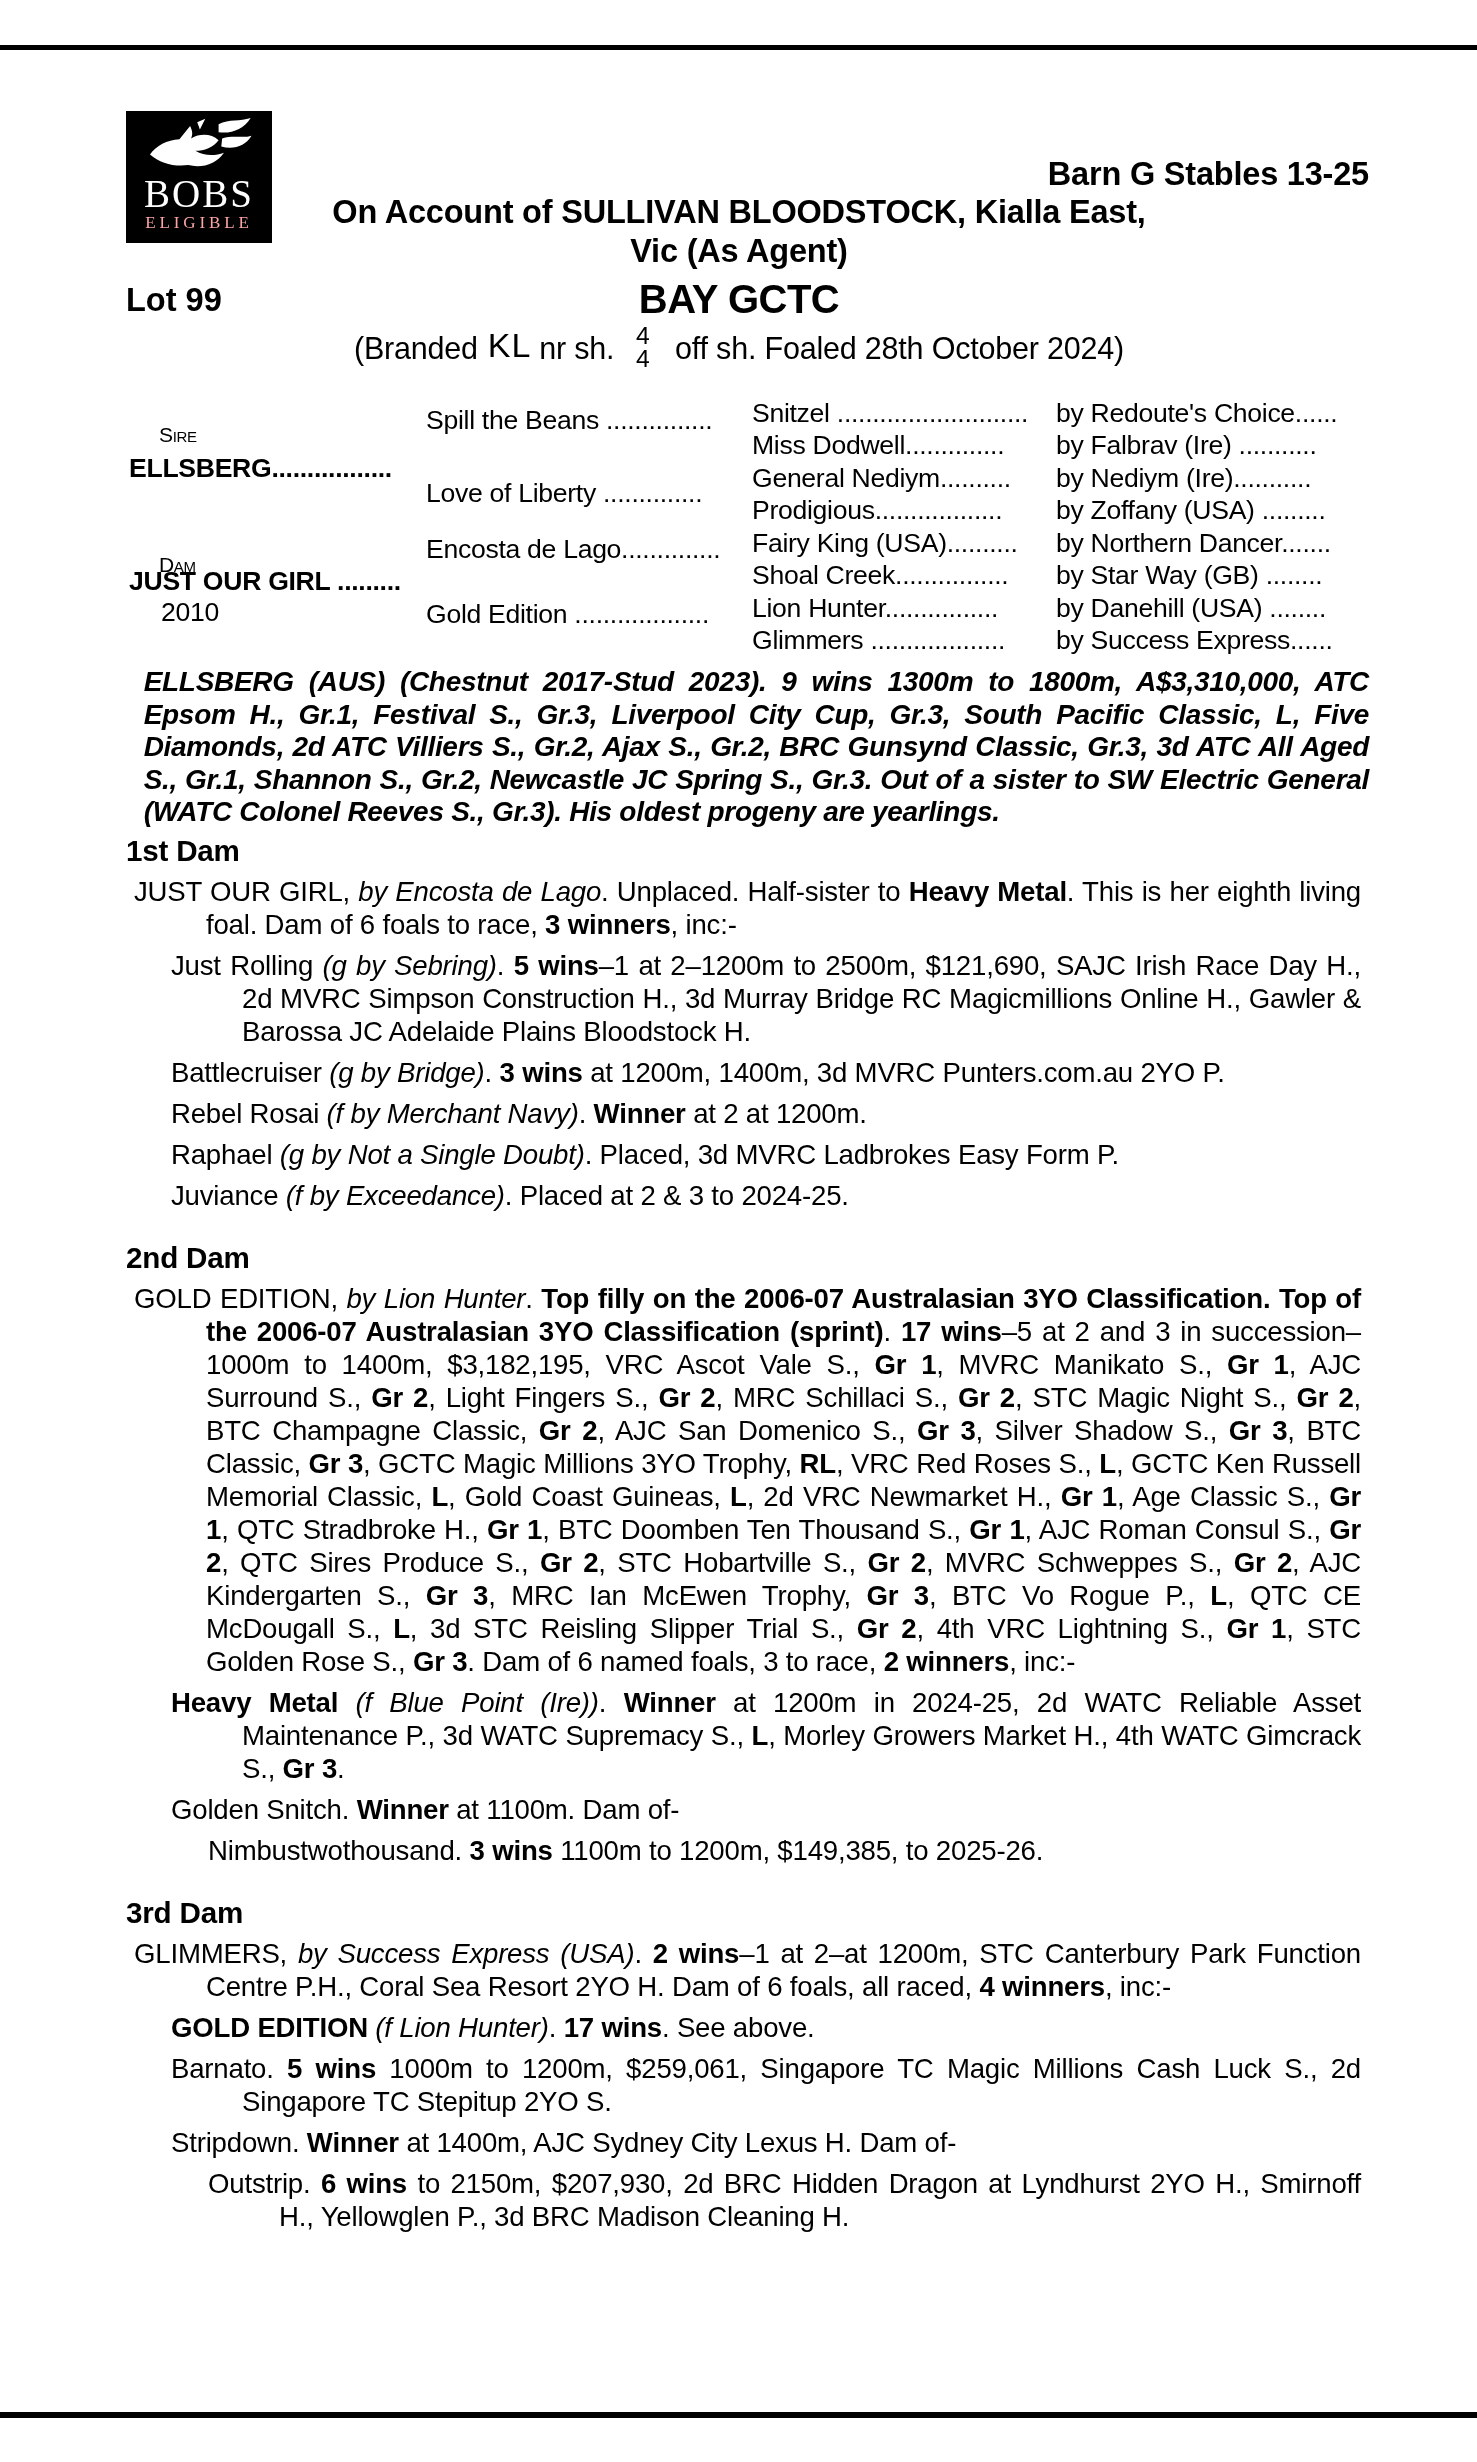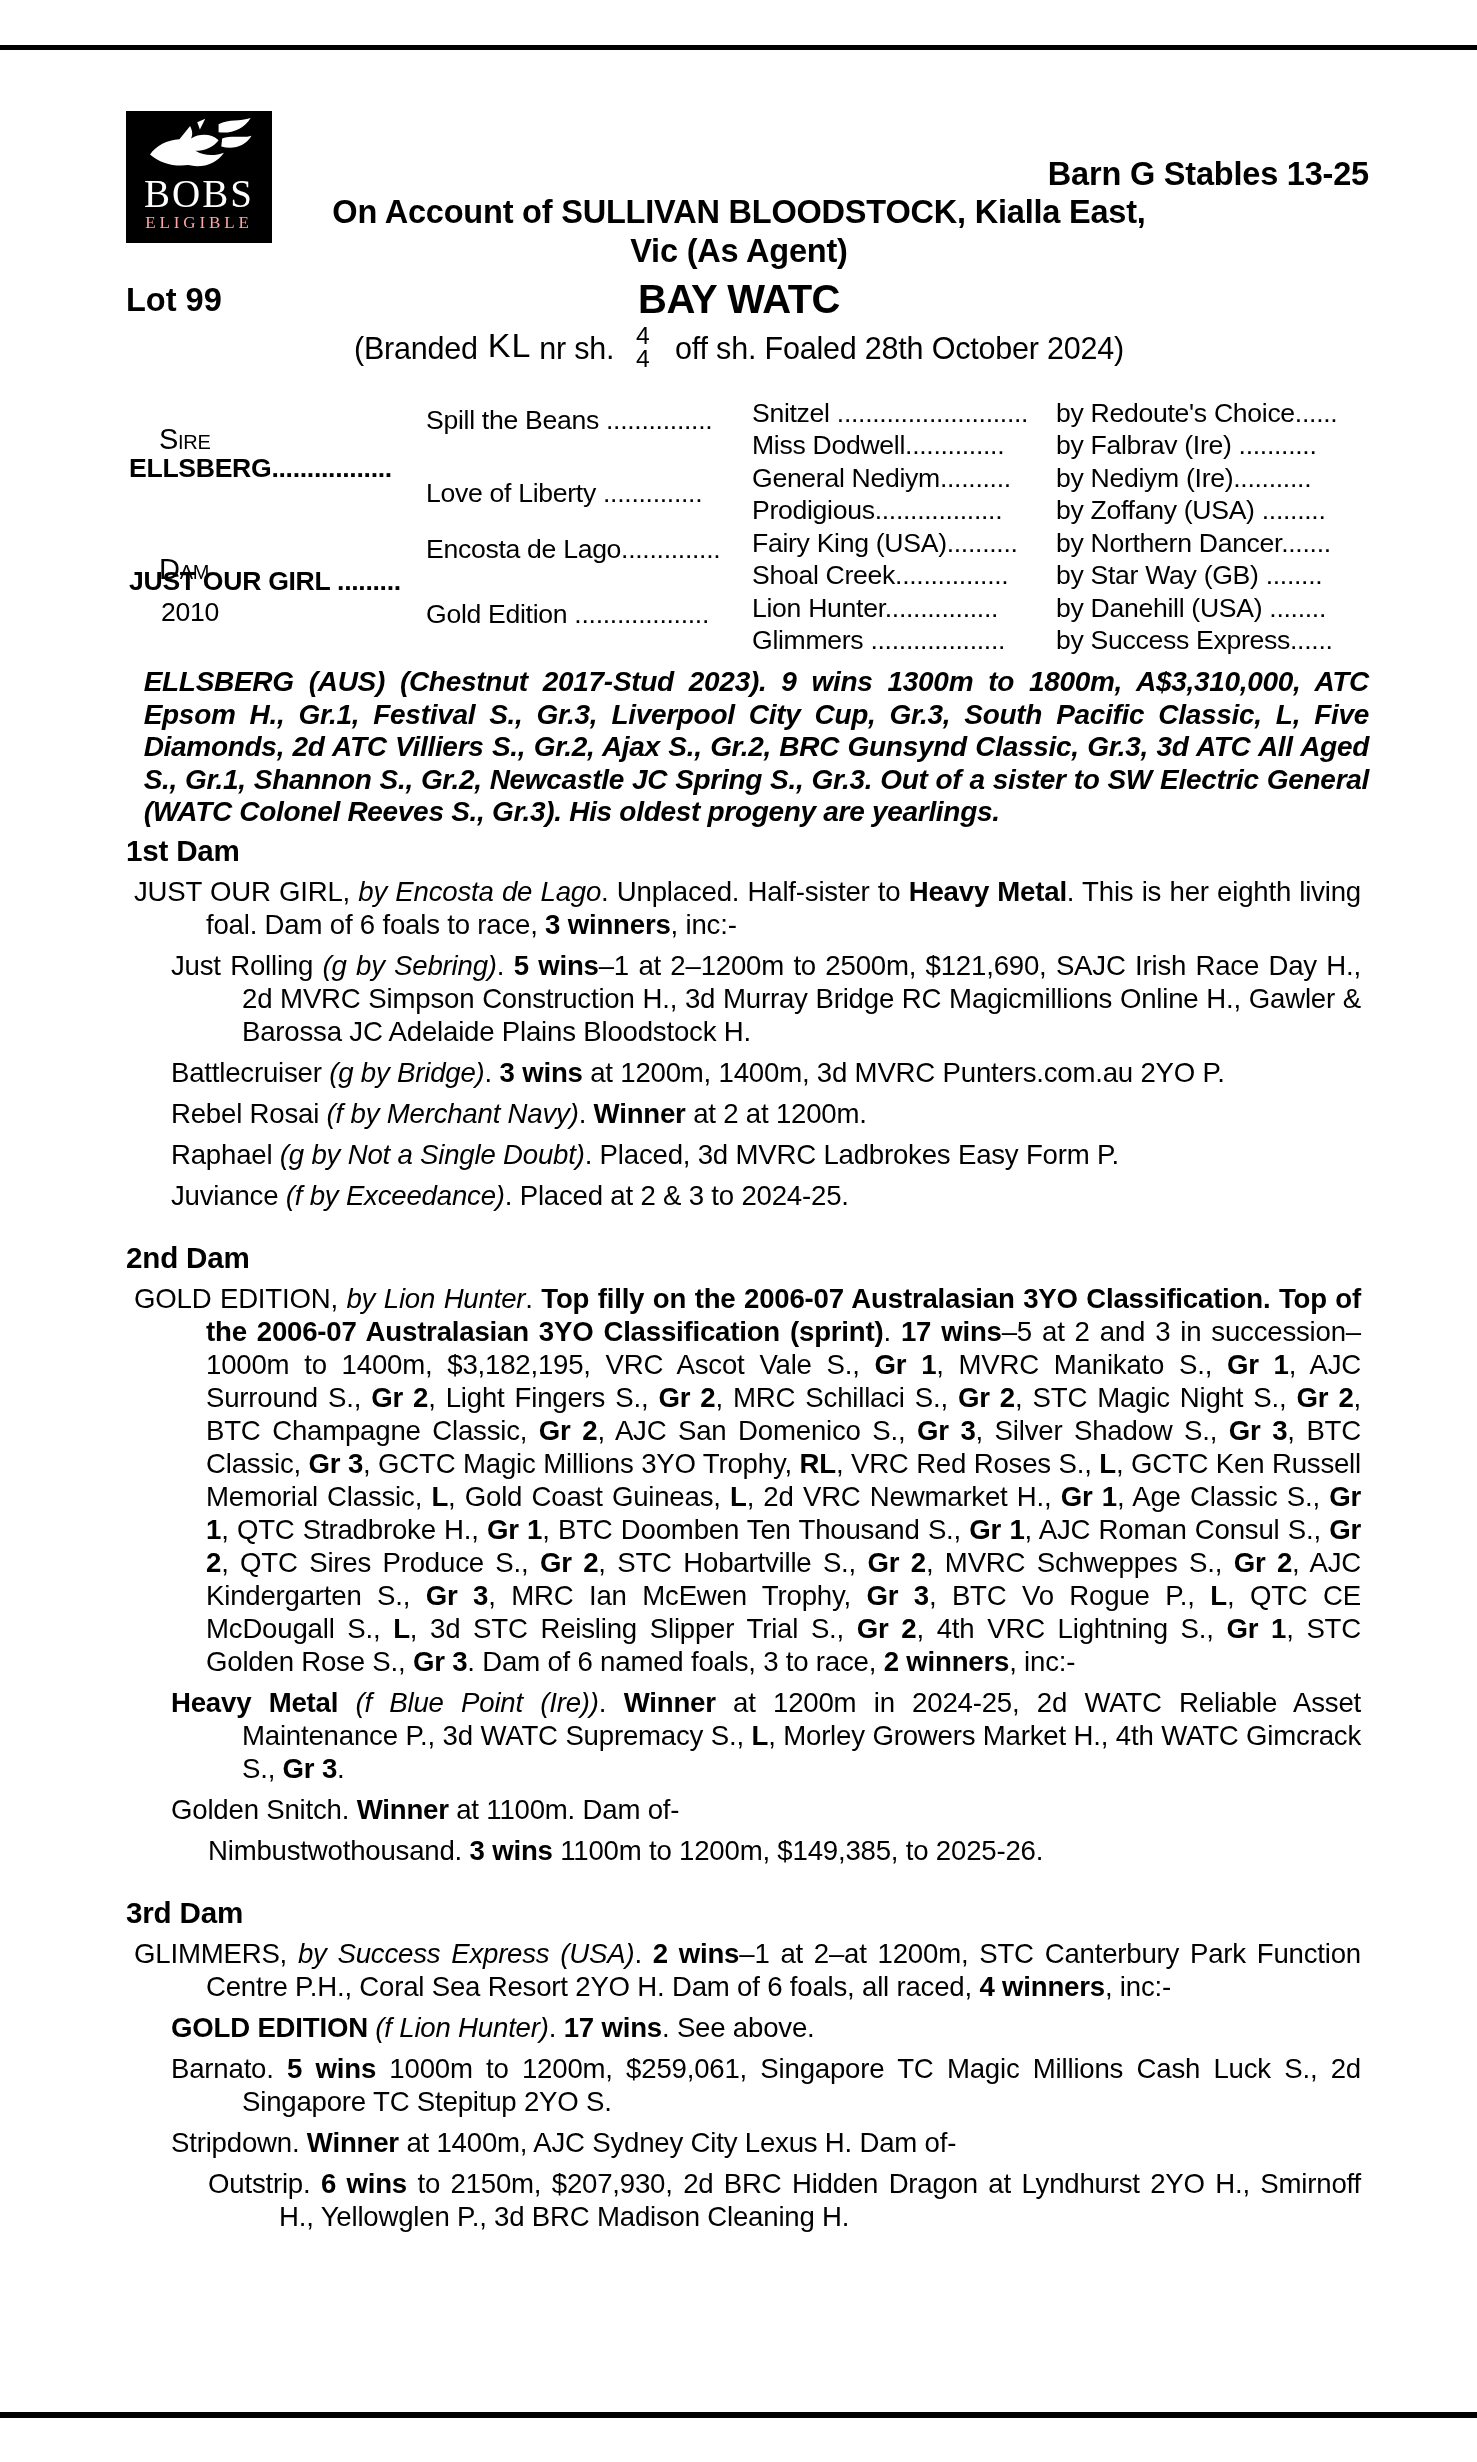--- a/index.html
+++ b/index.html
@@ -19,21 +19,21 @@
   #account{position:absolute;top:193px;left:0;width:1478px;text-align:center;font-size:32.5px;font-weight:bold;line-height:39px;letter-spacing:-0.2px;}
   #lot{position:absolute;top:282px;left:126px;font-size:32.5px;font-weight:bold;}
   #title{position:absolute;top:277px;left:0;width:1478px;text-align:center;font-size:40px;font-weight:bold;letter-spacing:-0.5px;}
   #branded{position:absolute;top:328px;left:0;width:1478px;text-align:center;font-size:30.5px;letter-spacing:-0.2px;}
   .brand-mark{display:inline-block;font-size:34px;font-weight:400;margin:0 7.9px 0 9.9px;transform:translateY(-2px);letter-spacing:1px;}
   .frac{display:inline-flex;flex-direction:column;vertical-align:middle;font-size:24.6px;line-height:22.7px;margin:0 25.6px 0 21.7px;transform:translateY(-3px);}
 
   
   #pedigree{position:absolute;left:126px;top:386px;width:1243px;height:272px;font-size:26.6px;letter-spacing:-0.3px;}
   #pedigree .abs{position:absolute;white-space:nowrap;}
-  .ped-label{font-variant:small-caps;font-size:29px;}
+  .ped-label{font-variant:small-caps;font-size:21px;}
   .ped-main{font-weight:bold;}
 
   
   #content{position:absolute;left:126px;top:666px;width:1243px;letter-spacing:-0.2px;}
   #blurb{margin:0 0 0 17.7px;font-size:28px;line-height:32.5px;font-weight:bold;font-style:italic;text-align:justify;letter-spacing:-0.3px;}
   .section-heading{font-size:29.6px;font-weight:bold;line-height:33px;margin:5.9px 0 0 0;}
   .section-heading.spaced{margin-top:28.6px;}
   .para{margin:8px;font-size:27.6px;line-height:33px;text-align:justify;}
   .l0{padding-left:72px;text-indent:-72px;}
   .l1{padding-left:108px;text-indent:-71px;}
@@ -59,21 +59,21 @@
 </div>
 
 <div id="barn">Barn G Stables 13-25</div>
 
 <div id="account">
   <div>On Account of SULLIVAN BLOODSTOCK, Kialla East,</div>
   <div>Vic (As Agent)</div>
 </div>
 
 <div id="lot">Lot 99</div>
-<div id="title">BAY WATC</div>
+<div id="title">BAY GCTC</div>
 
 <div id="branded"><span>(Branded</span><span class="brand-mark">KL</span><span>nr sh.</span><span class="frac">
       <span>4</span>
       <span>4</span>
     </span><span>off sh. Foaled 28th October 2024)</span></div>
 
 <div id="pedigree">
   <div class="abs ped-label" style="left:33px;top:37px;">Sire</div>
   <div class="abs ped-main" style="left:3px;top:67px;">ELLSBERG.................</div>
   <div class="abs ped-label" style="left:33px;top:151px;margin-top:16px;">Dam</div>

